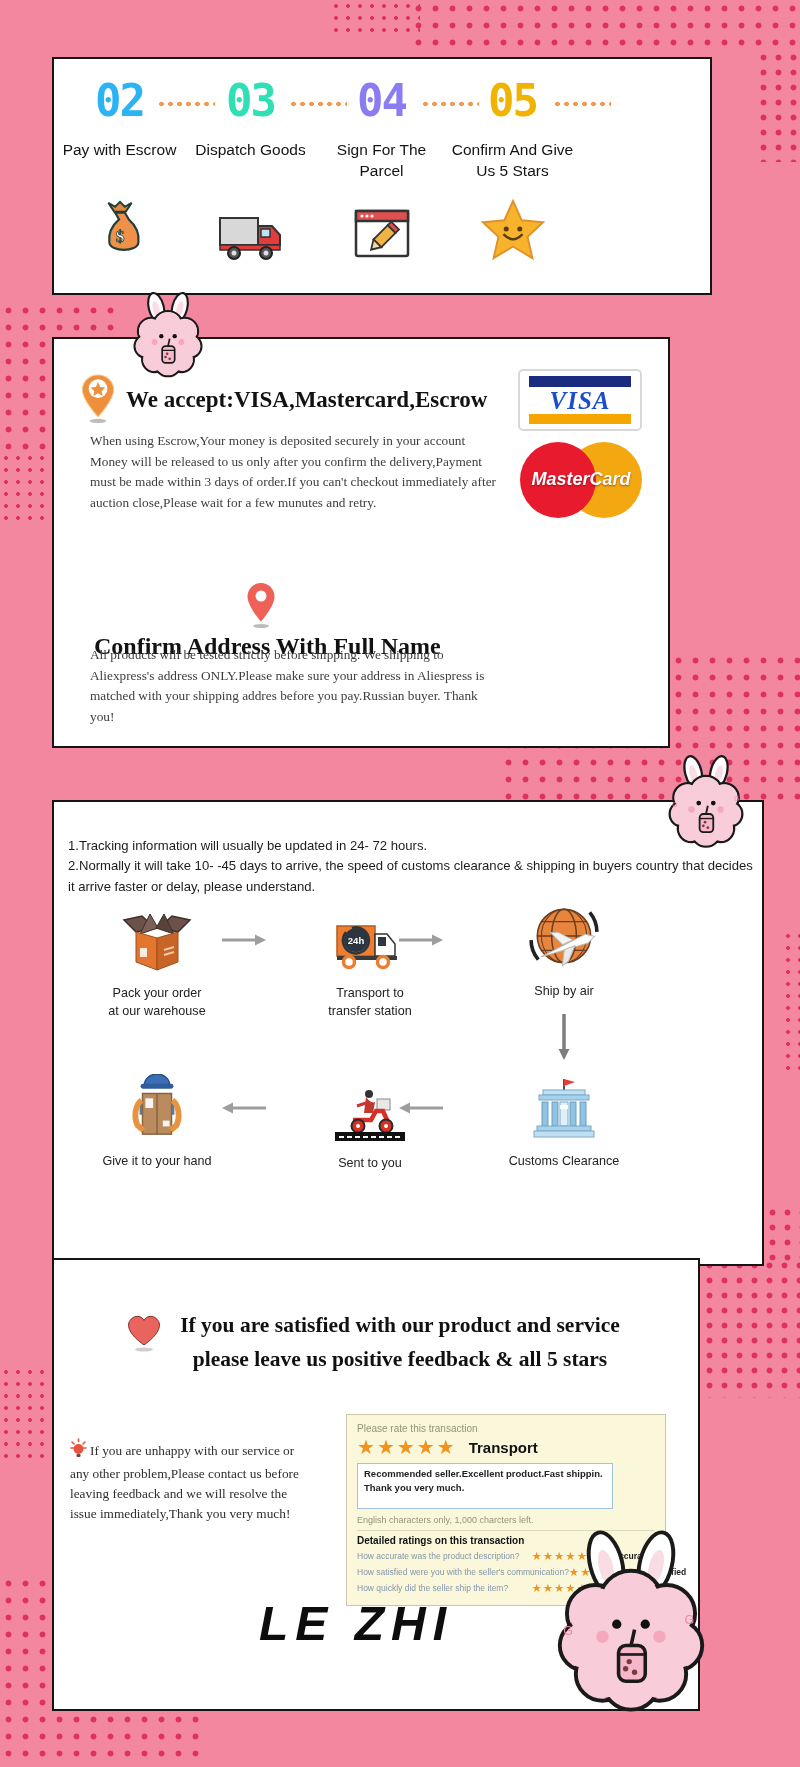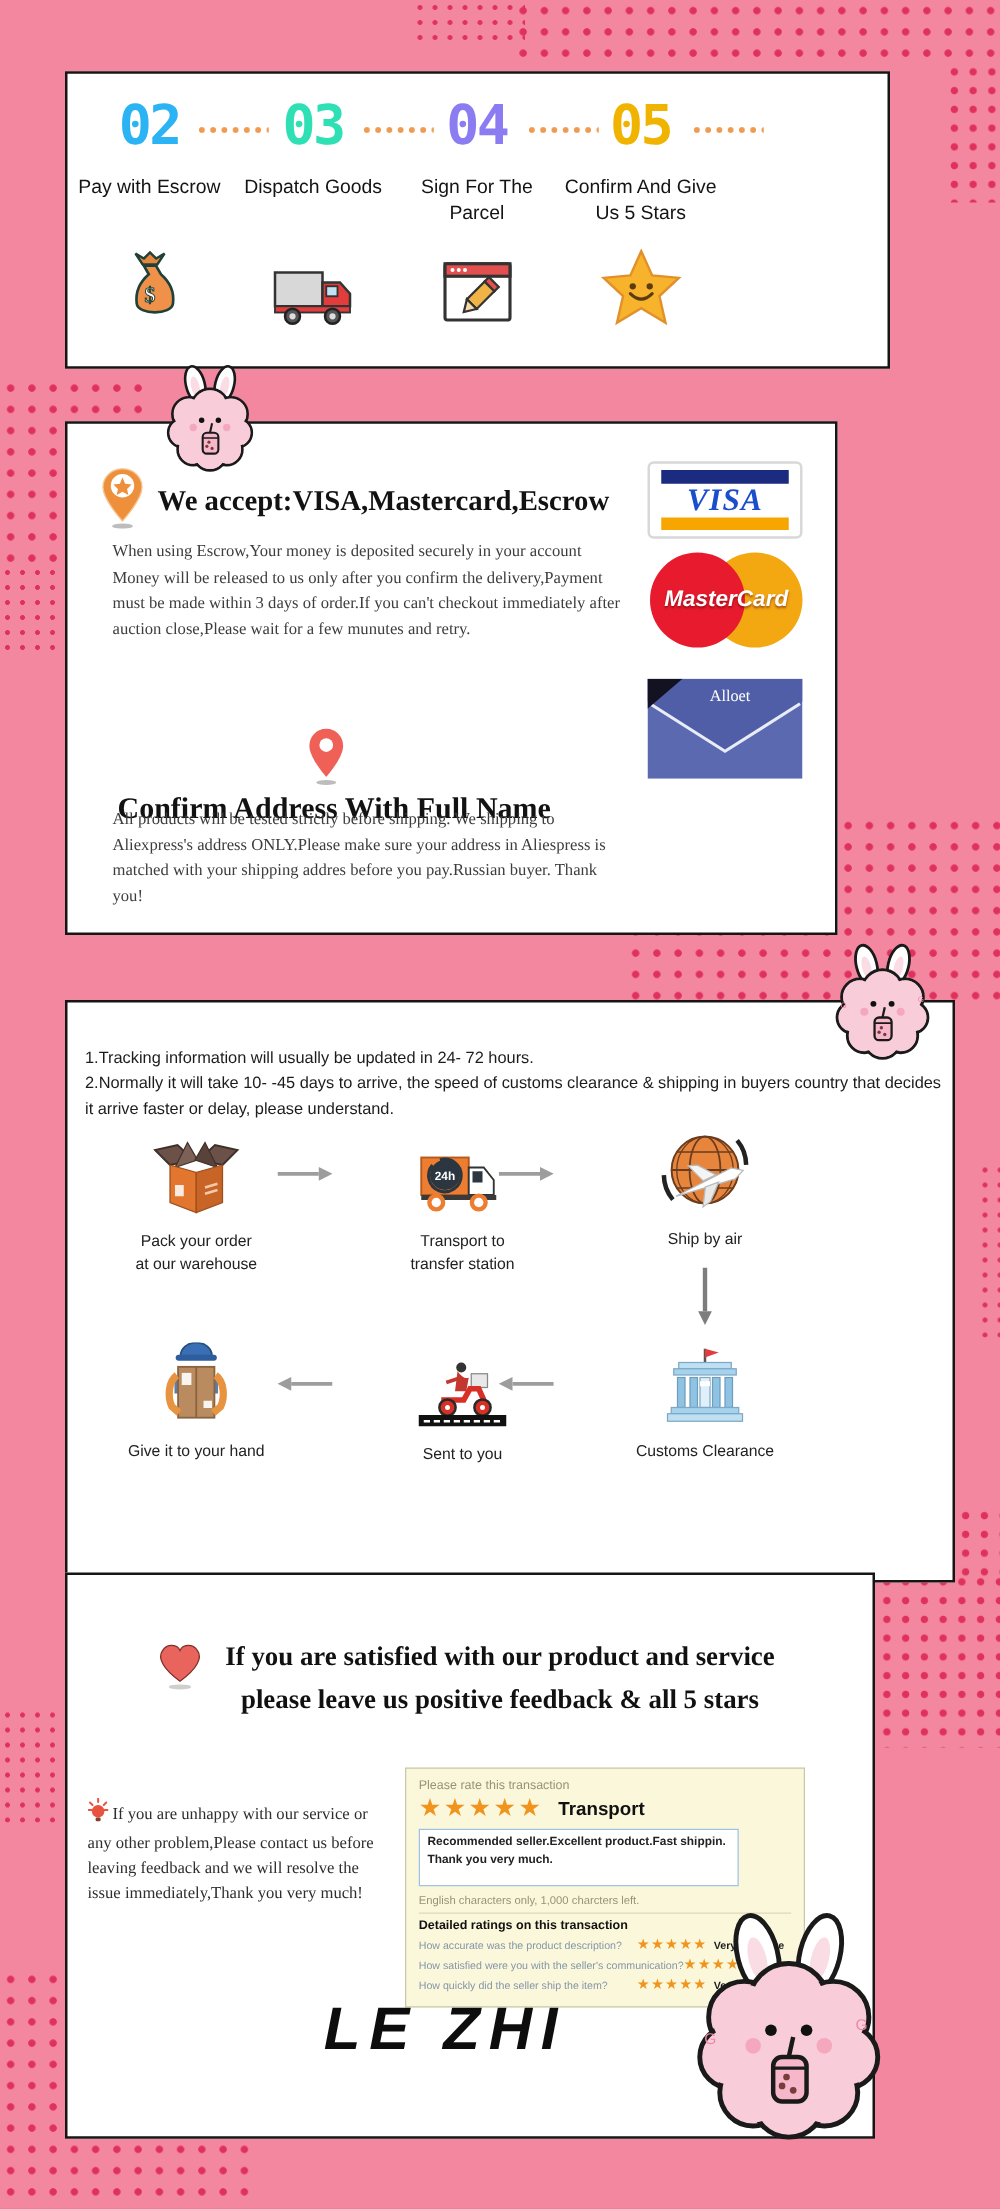--- a/index.html
+++ b/index.html
@@ -43,21 +43,21 @@
   .flow-icon{height:72px;display:flex;align-items:flex-end;justify-content:center;}
   .flow-label{margin-top:10px;font-size:12.6px;line-height:1.45;color:#222;white-space:pre-line;}
   .arrow{position:absolute;}
   .arrow.flip{transform:scaleX(-1);}
   
   #card-fb{left:52px;top:1258px;width:648px;height:453px;}
   .fb-heading{position:absolute;left:100px;top:48px;width:492px;text-align:center;font-family:"Liberation Serif",serif;
               font-weight:600;font-size:21.5px;line-height:1.6;color:#111;}
   .fb-heart{position:absolute;left:70px;top:52px;}
   .fb-note{position:absolute;left:16px;top:178px;width:234px;font-family:"Liberation Serif",serif;font-size:13.3px;line-height:1.5;color:#2e2e2e;}
-  .panel{position:absolute;left:270px;top:154px;width:320px;height:192px;background:#fbf7da;border:1px solid #c9c6a9;box-sizing:border-box;padding:8px 10px;}
+  .panel{position:absolute;left:292px;top:154px;width:320px;height:192px;background:#fbf7da;border:1px solid #c9c6a9;box-sizing:border-box;padding:8px 10px;}
   .panel-rate{font-size:10px;color:#97937a;}
   .panel-starrow{display:flex;align-items:center;margin-top:3px;}
   .stars-big{color:#f0941e;font-size:20px;letter-spacing:2px;line-height:1;}
   .panel-excellent{margin-left:12px;font-size:15px;font-weight:bold;color:#111;}
   .panel-comment{margin-top:6px;width:256px;height:46px;background:#fff;border:1.5px solid #9fc3dc;box-sizing:border-box;padding:3px 6px;
                  font-size:9.5px;line-height:1.5;color:#222;font-weight:bold;}
   .panel-chars{margin-top:6px;font-size:9px;color:#97937a;}
   .panel-detail{margin-top:5px;padding-top:4px;border-top:1px solid #ddd9bd;font-size:10px;font-weight:bold;color:#111;}
   .rate-row{display:flex;align-items:center;margin-top:4.5px;}
   .rate-q{flex:1;font-size:8.5px;color:#8496ab;white-space:nowrap;}
@@ -188,29 +188,20 @@
       <div class="visa-word">VISA</div>
       <div class="visa-band-bot"></div>
     </div>
 
     <div class="mc">
       <div class="mc-yellow"></div>
       <div class="mc-red"></div>
       <div class="mc-word">MasterCard</div>
     </div>
 
-    <div class="envelope">
-      <svg width="124" height="80" viewBox="0 0 124 80">
-        <rect width="124" height="80" fill="#5b6ab0"></rect>
-        <polygon points="0,0 124,0 124,18 62,58 0,18" fill="#4f5ea6"></polygon>
-        <polyline points="2,20 62,58 122,20" fill="none" stroke="#e8ecf8" stroke-width="2.5"></polyline>
-        <polygon points="0,0 28,0 0,24" fill="#121220"></polygon>
-        <text x="66" y="18" text-anchor="middle" font-size="13" fill="#ffffff" font-family="Liberation Serif,serif">Alloet</text>
-      </svg>
-    </div>
   </div>
 
   <div class="card" id="card-ship">
     <div class="ship-notes">
       <div>1.Tracking information will usually be updated in 24- 72 hours.</div>
       <div>2.Normally it will take 10- -45 days to arrive, the speed of customs clearance &amp; shipping in buyers country that decides it arrive faster or delay, please understand.</div>
     </div>
 
     <div class="flow-col" style="left:33px;top:100px;">
       <div class="flow-icon">

